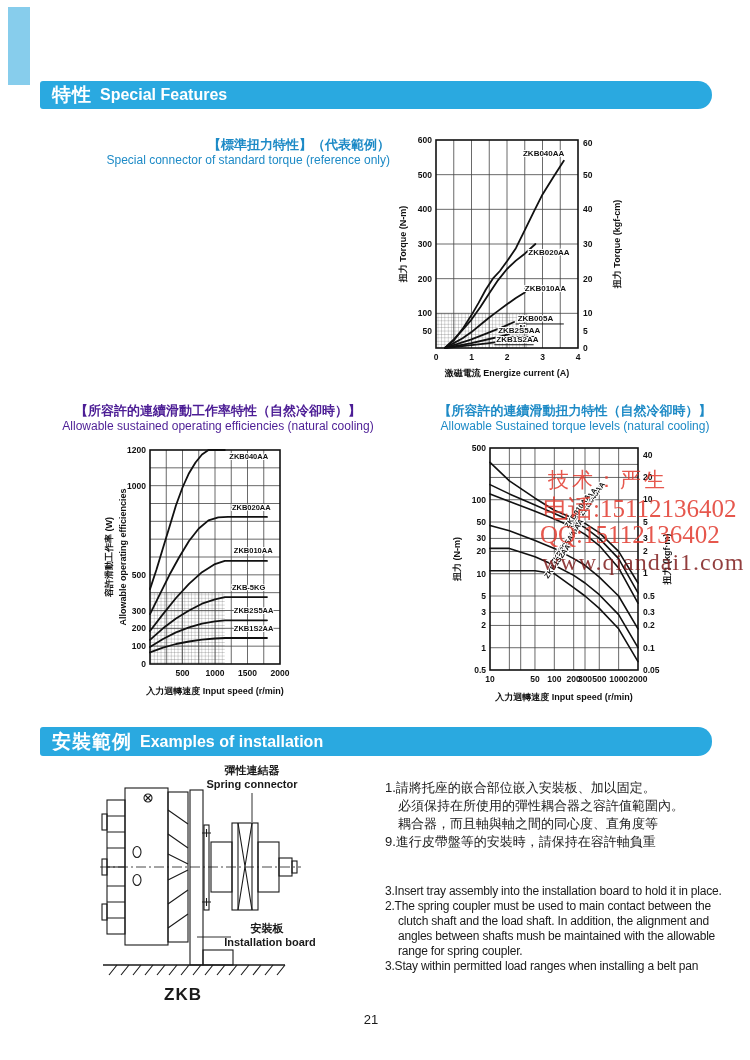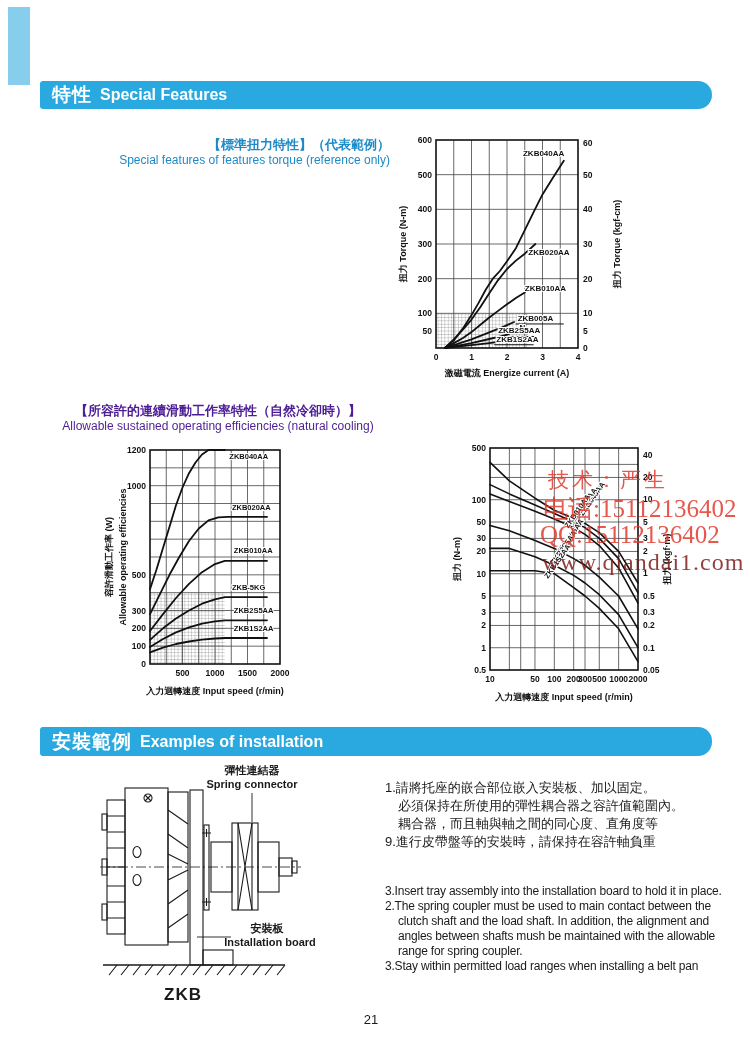--- a/index.html
+++ b/index.html
@@ -51,21 +51,21 @@
 
   <div class="corner-accent"></div>
 
   <div class="section-bar bar1" style="background: rgb(42, 169, 224);">
     <span class="bar-zh">特性</span>
     <span class="bar-en">Special Features</span>
   </div>
 
   <div class="chart-title t1" style="color: rgb(29, 138, 198);">
     <div class="ct-zh">【標準扭力特性】（代表範例）</div>
-    <div class="ct-en">Special features of features torque  (reference only)</div>
+    <div class="ct-en">Special connector of standard torque  (reference only)</div>
   </div>
   <svg id="chart0" class="chart" viewBox="0 0 248 252">
       <defs>
         <pattern id="hatch0" patternUnits="userSpaceOnUse" width="3.4" height="3.4">
           <path d="M0 0 H3.4 M0 0 V3.4" stroke="#5a5a5a" stroke-width="0.5" fill="none"></path>
         </pattern>
       </defs>
       <rect x="46" y="183.33333333333334" width="92.30000000000001" height="34.66666666666666" fill="url(#hatch0)"></rect>
       <line x1="63.75" y1="10" x2="63.75" y2="218" stroke="#444" stroke-width="0.8"></line>
       <line x1="81.5" y1="10" x2="81.5" y2="218" stroke="#444" stroke-width="0.8"></line>
@@ -172,20 +172,24 @@
       <text x="50" y="193.33333333333334" class="tick" text-anchor="end">200</text>
       <text x="50" y="175.5" class="tick" text-anchor="end">300</text>
       <text x="50" y="139.83333333333331" class="tick" text-anchor="end">500</text>
       <text x="50" y="50.66666666666666" class="tick" text-anchor="end">1000</text>
       <text x="50" y="15" class="tick" text-anchor="end">1200</text>
       <text x="119" y="256" class="axl" text-anchor="middle">入力迴轉速度  Input speed (r/min)</text>
       <text x="16" y="119" class="axl" text-anchor="middle" transform="rotate(-90 16 119)">容許滑動工作率 (W)</text>
       <text x="30" y="119" class="axl" text-anchor="middle" transform="rotate(-90 30 119)">Allowable operating efficiencies</text>
     </svg>
 
+  <div class="chart-title t3" style="color: rgb(29, 138, 198);">
+    <div class="ct-zh">【所容許的連續滑動扭力特性（自然冷卻時）】</div>
+    <div class="ct-en">Allowable Sustained torque levels (natural cooling)</div>
+  </div>
   <svg id="chart2" class="chart" viewBox="0 0 320 274">
       <line x1="85.3619550558763" y1="12" x2="85.3619550558763" y2="234" stroke="#444" stroke-width="0.8"></line>
       <line x1="96.68797270421231" y1="12" x2="96.68797270421231" y2="234" stroke="#444" stroke-width="0.8"></line>
       <line x1="110.95706741618557" y1="12" x2="110.95706741618557" y2="234" stroke="#444" stroke-width="0.8"></line>
       <line x1="130.31902247206187" y1="12" x2="130.31902247206187" y2="234" stroke="#444" stroke-width="0.8"></line>
       <line x1="149.68097752793815" y1="12" x2="149.68097752793815" y2="234" stroke="#444" stroke-width="0.8"></line>
       <line x1="161.0069951762742" y1="12" x2="161.0069951762742" y2="234" stroke="#444" stroke-width="0.8"></line>
       <line x1="175.2760898882474" y1="12" x2="175.2760898882474" y2="234" stroke="#444" stroke-width="0.8"></line>
       <line x1="194.63804494412372" y1="12" x2="194.63804494412372" y2="234" stroke="#444" stroke-width="0.8"></line>
       <line x1="66" y1="211.7237803208654" x2="214" y2="211.7237803208654" stroke="#444" stroke-width="0.8"></line>

